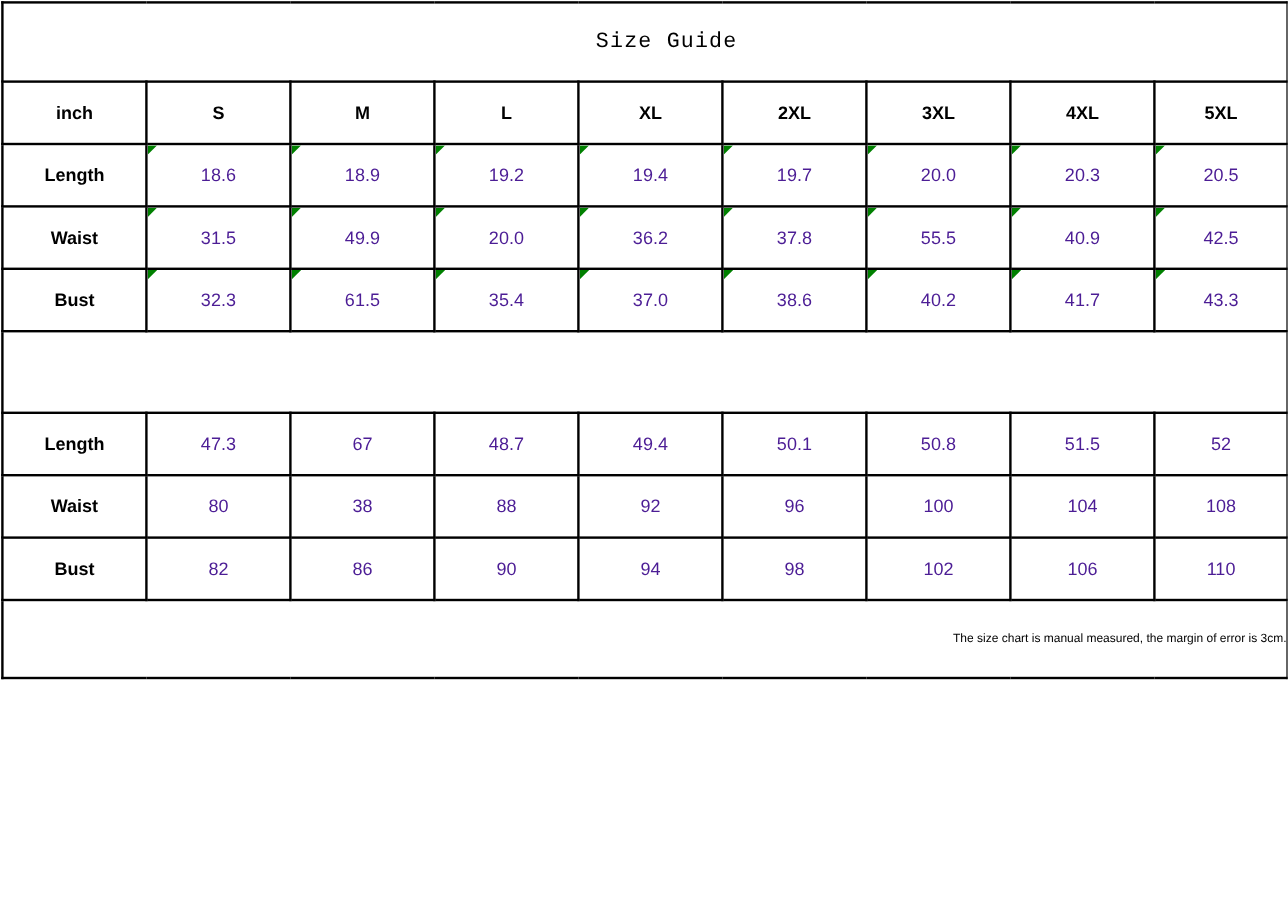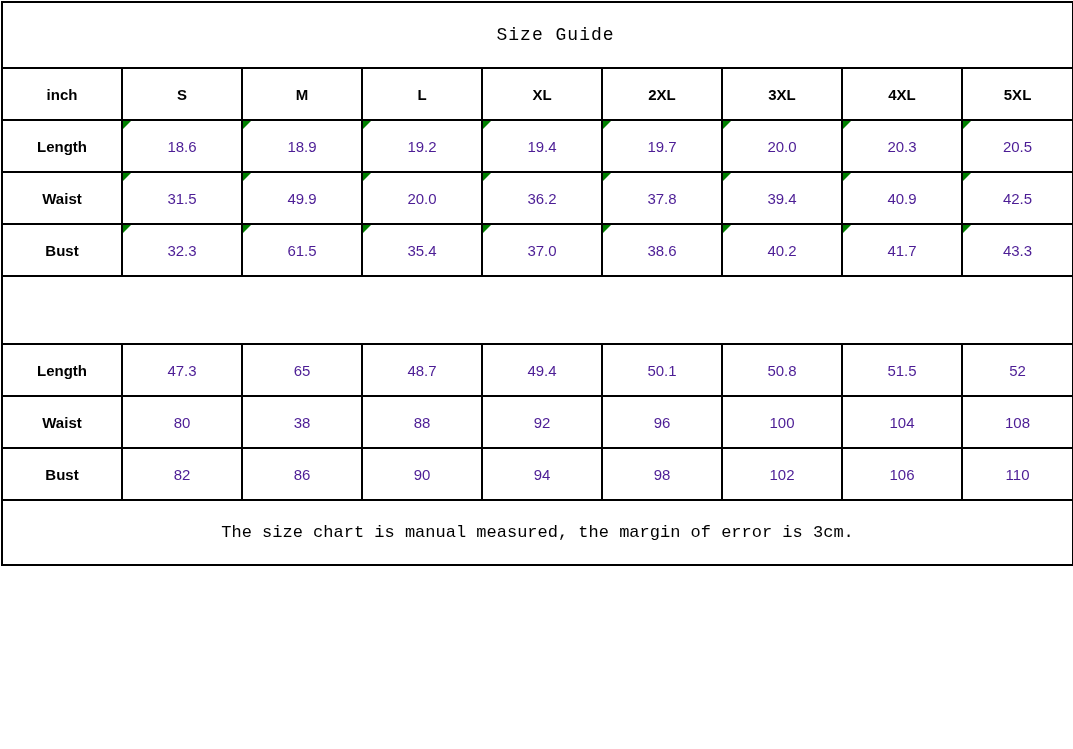--- a/index.html
+++ b/index.html
@@ -48,23 +48,24 @@
   .flag {
     position: absolute;
     top: 0;
     left: 0;
     width: 8px;
     height: 8px;
     background: var(--flag-green, #008000);
     clip-path: polygon(0 0, 100% 0, 0 100%);
   }
   .note-cell {
-    font-family: Liberation Mono, monospace;
-    font-size: 17px;
+    font-family: Liberation Sans, sans-serif;
+    font-size: 10px;
     color: #000000;
+    text-align: right;
   }
 </style>
 </head>
 <body>
 
 <table class="size-guide">
   <colgroup>
     <col style="width:120px">
       <col style="width:120px">
       <col style="width:120px">
@@ -105,21 +106,21 @@
     <td class="val"><span class="flag"></span><span>20.5</span></td>
   </tr>
 
   <tr class="row">
     <td class="hd">Waist</td>
     <td class="val"><span class="flag"></span><span>31.5</span></td>
     <td class="val"><span class="flag"></span><span>49.9</span></td>
     <td class="val"><span class="flag"></span><span>20.0</span></td>
     <td class="val"><span class="flag"></span><span>36.2</span></td>
     <td class="val"><span class="flag"></span><span>37.8</span></td>
-    <td class="val"><span class="flag"></span><span>39.4</span></td>
+    <td class="val"><span class="flag"></span><span>55.5</span></td>
     <td class="val"><span class="flag"></span><span>40.9</span></td>
     <td class="val"><span class="flag"></span><span>42.5</span></td>
   </tr>
 
   <tr class="row">
     <td class="hd">Bust</td>
     <td class="val"><span class="flag"></span><span>32.3</span></td>
     <td class="val"><span class="flag"></span><span>61.5</span></td>
     <td class="val"><span class="flag"></span><span>35.4</span></td>
     <td class="val"><span class="flag"></span><span>37.0</span></td>
@@ -130,21 +131,21 @@
   </tr>
 
   <tr class="spacer-row">
     <td colspan="9"></td>
   </tr>
 
 
   <tr class="row">
     <td class="hd">Length</td>
     <td class="val"><span>47.3</span></td>
-    <td class="val"><span>65</span></td>
+    <td class="val"><span>67</span></td>
     <td class="val"><span>48.7</span></td>
     <td class="val"><span>49.4</span></td>
     <td class="val"><span>50.1</span></td>
     <td class="val"><span>50.8</span></td>
     <td class="val"><span>51.5</span></td>
     <td class="val"><span>52</span></td>
   </tr>
 
   <tr class="row">
     <td class="hd">Waist</td>

